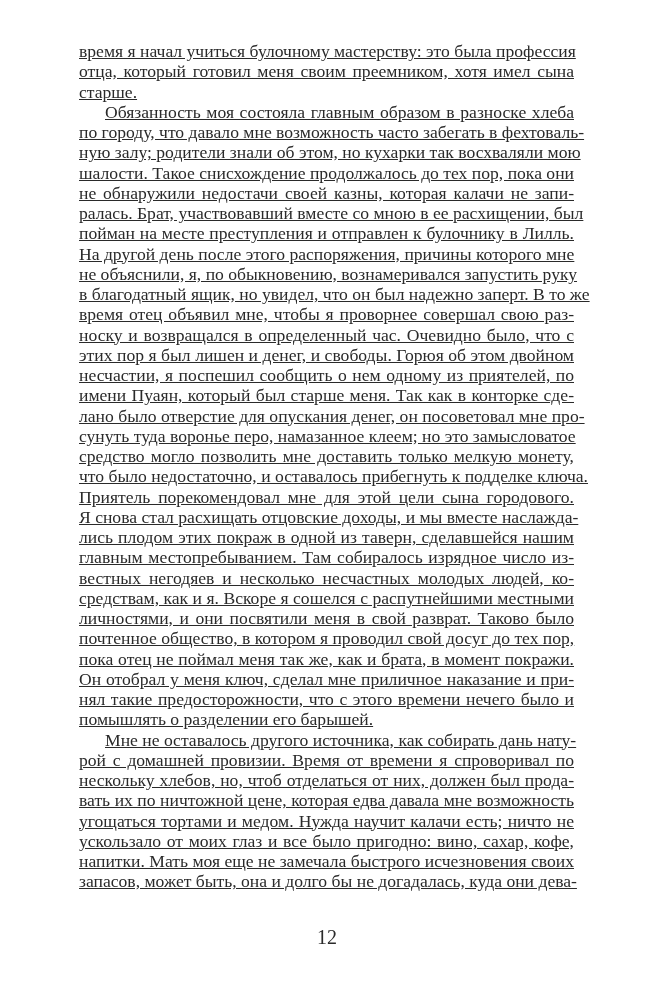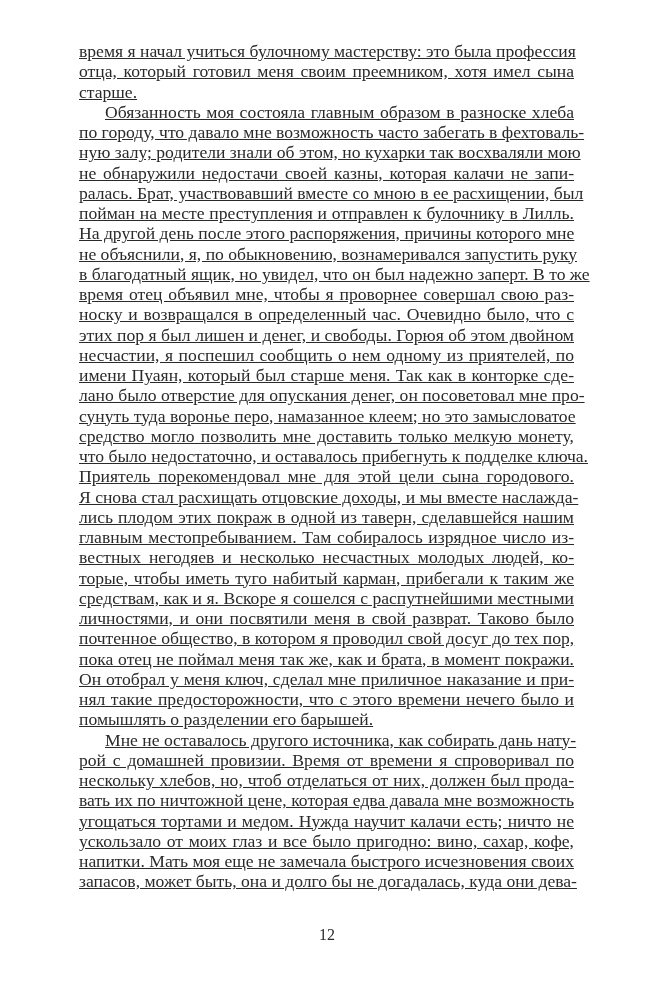--- a/index.html
+++ b/index.html
@@ -35,57 +35,57 @@
       padding-left: 26px;
     }
     .page-number {
       position: absolute;
       left: 0;
       width: 654px;
       top: 926px;
       text-align: center;
       color: #2a2a2a;
       font-family: "Liberation Serif", "DejaVu Serif", serif;
-      font-size: 16px;
+      font-size: 20px;
     }
   </style>
 </head>
 <body>
 
 <div class="page">
     <div>
       <span class="line">время я начал учиться булочному мастерству: это была профессия</span>
       <span class="line">отца, который готовил меня своим преемником, хотя имел сына</span>
       <span class="line last">старше.</span>
     </div>
     <div>
       <span class="line indent">Обязанность моя состояла главным образом в разноске хлеба</span>
       <span class="line">по городу, что давало мне возможность часто забегать в фехтоваль-</span>
       <span class="line">ную залу; родители знали об этом, но кухарки так восхваляли мою</span>
+      <span class="line">шалости. Такое снисхождение продолжалось до тех пор, пока они</span>
       <span class="line">не обнаружили недостачи своей казны, которая калачи не запи-</span>
       <span class="line">ралась. Брат, участвовавший вместе со мною в ее расхищении, был</span>
       <span class="line">пойман на месте преступления и отправлен к булочнику в Лилль.</span>
       <span class="line">На другой день после этого распоряжения, причины которого мне</span>
       <span class="line">не объяснили, я, по обыкновению, вознамеривался запустить руку</span>
       <span class="line">в благодатный ящик, но увидел, что он был надежно заперт. В то же</span>
       <span class="line">время отец объявил мне, чтобы я проворнее совершал свою раз-</span>
       <span class="line">носку и возвращался в определенный час. Очевидно было, что с</span>
       <span class="line">этих пор я был лишен и денег, и свободы. Горюя об этом двойном</span>
       <span class="line">несчастии, я поспешил сообщить о нем одному из приятелей, по</span>
       <span class="line">имени Пуаян, который был старше меня. Так как в конторке сде-</span>
       <span class="line">лано было отверстие для опускания денег, он посоветовал мне про-</span>
       <span class="line">сунуть туда воронье перо, намазанное клеем; но это замысловатое</span>
       <span class="line">средство могло позволить мне доставить только мелкую монету,</span>
       <span class="line">что было недостаточно, и оставалось прибегнуть к подделке ключа.</span>
       <span class="line">Приятель порекомендовал мне для этой цели сына городового.</span>
       <span class="line">Я снова стал расхищать отцовские доходы, и мы вместе наслажда-</span>
       <span class="line">лись плодом этих покраж в одной из таверн, сделавшейся нашим</span>
       <span class="line">главным местопребыванием. Там собиралось изрядное число из-</span>
       <span class="line">вестных негодяев и несколько несчастных молодых людей, ко-</span>
-      <span class="line">торые, чтобы иметь туго набитый карман, прибегали к таким же</span>
       <span class="line">средствам, как и я. Вскоре я сошелся с распутнейшими местными</span>
       <span class="line">личностями, и они посвятили меня в свой разврат. Таково было</span>
       <span class="line">почтенное общество, в котором я проводил свой досуг до тех пор,</span>
       <span class="line">пока отец не поймал меня так же, как и брата, в момент покражи.</span>
       <span class="line">Он отобрал у меня ключ, сделал мне приличное наказание и при-</span>
       <span class="line">нял такие предосторожности, что с этого времени нечего было и</span>
       <span class="line last">помышлять о разделении его барышей.</span>
     </div>
     <div>
       <span class="line indent">Мне не оставалось другого источника, как собирать дань нату-</span>

